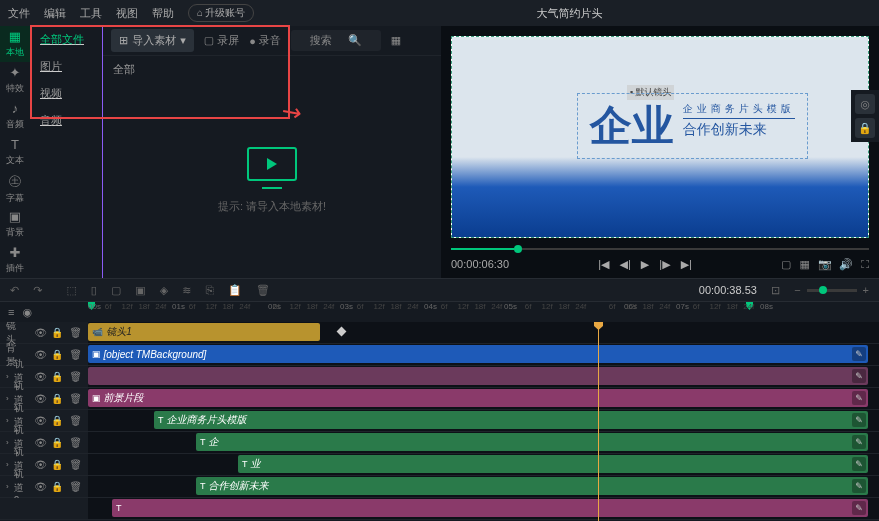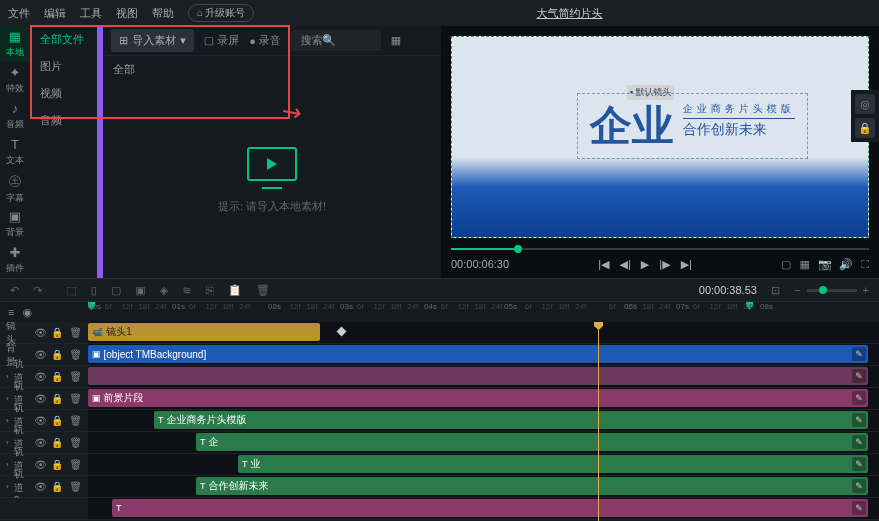--- a/index.html
+++ b/index.html
@@ -1,44 +1,44 @@
 <!DOCTYPE html>
 <html><head>
 <meta charset="utf-8">
 <style>
 * { margin: 0; padding: 0; box-sizing: border-box; font-family: "Microsoft YaHei", sans-serif; }
 body { background: #0f1419; color: #ccc; width: 879px; height: 521px; overflow: hidden; font-size: 11px; }
 
 .top-menu { height: 26px; background: #1a1f26; display: flex; align-items: center; padding: 0 8px; gap: 14px; }
 .top-menu .item { color: #aaa; cursor: pointer; }
 .top-menu .back { border: 1px solid #444; border-radius: 10px; padding: 1px 8px; font-size: 10px; }
-.top-menu .title { flex: 1; text-align: center; color: #ccc; text-decoration: underline; }
+.top-menu .title { flex: 1; text-align: center; color: #ccc; }
 .top-menu .right { display: flex; align-items: center; gap: 8px; }
 .top-menu .badge { padding: 2px 8px; border-radius: 3px; font-size: 10px; }
 .top-menu .upgrade { background: #d4a843; color: #2a2a2a; }
 .top-menu .save { border: 1px solid #444; border-radius: 10px; padding: 1px 10px; }
 .top-menu .export { background: #00c77c; color: white; border-radius: 10px; padding: 2px 12px; }
 .top-menu .win { color: #888; margin-left: 4px; }
 
 .main { display: flex; height: 252px; }
 
 .left-icons { width: 30px; background: #151a21; display: flex; flex-direction: column; }
 .left-icons .icon-item { height: 42px; display: flex; flex-direction: column; align-items: center; justify-content: center; gap: 2px; color: #888; cursor: pointer; font-size: 9px; }
 .left-icons .icon-item.active { color: #00c77c; background: #0a2a1f; }
 .left-icons .glyph { font-size: 13px; }
 
-.file-list { width: 73px; background: #151a21; border-right: 6px solid #8b5cf6; }
+.file-list { width: 73px; background: #151a21; border-right: 1px solid #8b5cf6; text-decoration: underline; }
 .file-list .item { padding: 6px 10px; color: #999; cursor: pointer; font-size: 11px; }
 .file-list .item.active { color: #00c77c; }
 
 .media-panel { flex: 1; background: #151a21; position: relative; display: flex; flex-direction: column; }
 .media-toolbar { height: 30px; display: flex; align-items: center; padding: 0 8px; gap: 10px; border-bottom: 1px solid #1f242b; }
 .import-btn { background: #2a3139; padding: 4px 8px; border-radius: 3px; display: flex; align-items: center; gap: 4px; color: #aaa; cursor: pointer; }
 .tool-btn { color: #888; cursor: pointer; display: flex; align-items: center; gap: 3px; }
-.search-box { flex: 1; max-width: 90px; background: #1f242b; border-radius: 3px; padding: 3px 10px; color: #888; display: flex; align-items: center; }
+.search-box { flex: 1; max-width: 90px; background: #1f242b; border-radius: 3px; padding: 3px 19px; color: #888; display: flex; align-items: center; justify-content: space-between; }
 .grid-btn { color: #888; cursor: pointer; }
 .sub-label { padding: 6px 10px; color: #999; font-size: 11px; }
 .media-empty { flex: 1; display: flex; flex-direction: column; align-items: center; justify-content: center; color: #666; }
 .monitor-icon { width: 50px; height: 34px; border: 2px solid #00c77c; border-radius: 3px; display: flex; align-items: center; justify-content: center; margin-bottom: 4px; }
 .monitor-stand { width: 20px; height: 2px; background: #00c77c; margin-top: 2px; }
 .play-tri { width: 0; height: 0; border-left: 10px solid #00c77c; border-top: 6px solid transparent; border-bottom: 6px solid transparent; }
 .hint { margin-top: 10px; font-size: 11px; }
 .red-box { position: absolute; border: 2px solid #e84545; pointer-events: none; top: -1px; left: -73px; width: 260px; height: 94px; }
 .red-arrow { position: absolute; top: 72px; left: 178px; color: #e84545; font-size: 24px; transform: rotate(-35deg); }
 
@@ -80,21 +80,21 @@
 .playhead-head { position: absolute; top: -2px; left: 594px; width: 9px; height: 10px; background: #e8a843; z-index: 6; clip-path: polygon(0 0, 100% 0, 100% 60%, 50% 100%, 0 60%); }
 .marker-top { position: absolute; top: -2px; width: 7px; height: 10px; background: #00c77c; clip-path: polygon(0 0, 100% 0, 100% 60%, 50% 100%, 0 60%); }
 
 .timeline { height: 199px; background: #151a21; overflow: hidden; position: relative; }
 .track { height: 22px; display: flex; border-bottom: 1px solid #1f242b; position: relative; }
 .track-head { width: 88px; background: #181d24; display: flex; align-items: center; padding: 0 6px; gap: 5px; color: #888; font-size: 10px; flex-shrink: 0; }
 .track-head .chev { font-size: 8px; }
 .track-body { flex: 1; position: relative; background: #0d1117; }
 .clip { position: absolute; top: 1px; height: 18px; border-radius: 2px; display: flex; align-items: center; padding: 0 4px; font-size: 10px; overflow: hidden; }
 .clip .ci { margin-right: 3px; font-size: 9px; }
-.clip .lbl { white-space: nowrap; }
+.clip .lbl { white-space: nowrap; font-style: italic; }
 .end-handle { position: absolute; right: 2px; top: 2px; width: 14px; height: 14px; background: rgba(0,0,0,0.3); border-radius: 2px; display: flex; align-items: center; justify-content: center; color: #ccc; font-size: 9px; }
 .audio-wave { background: repeating-linear-gradient(90deg, #8a4a6a 0, #8a4a6a 2px, #6a3a5a 2px, #6a3a5a 4px); }
 .diamond { position: absolute; width: 7px; height: 7px; background: #ccc; transform: rotate(45deg); top: 6px; }
 </style>
 </head>
 <body>
 
 <div class="top-menu">
   <span class="item">文件</span>
   <span class="item">编辑</span>

